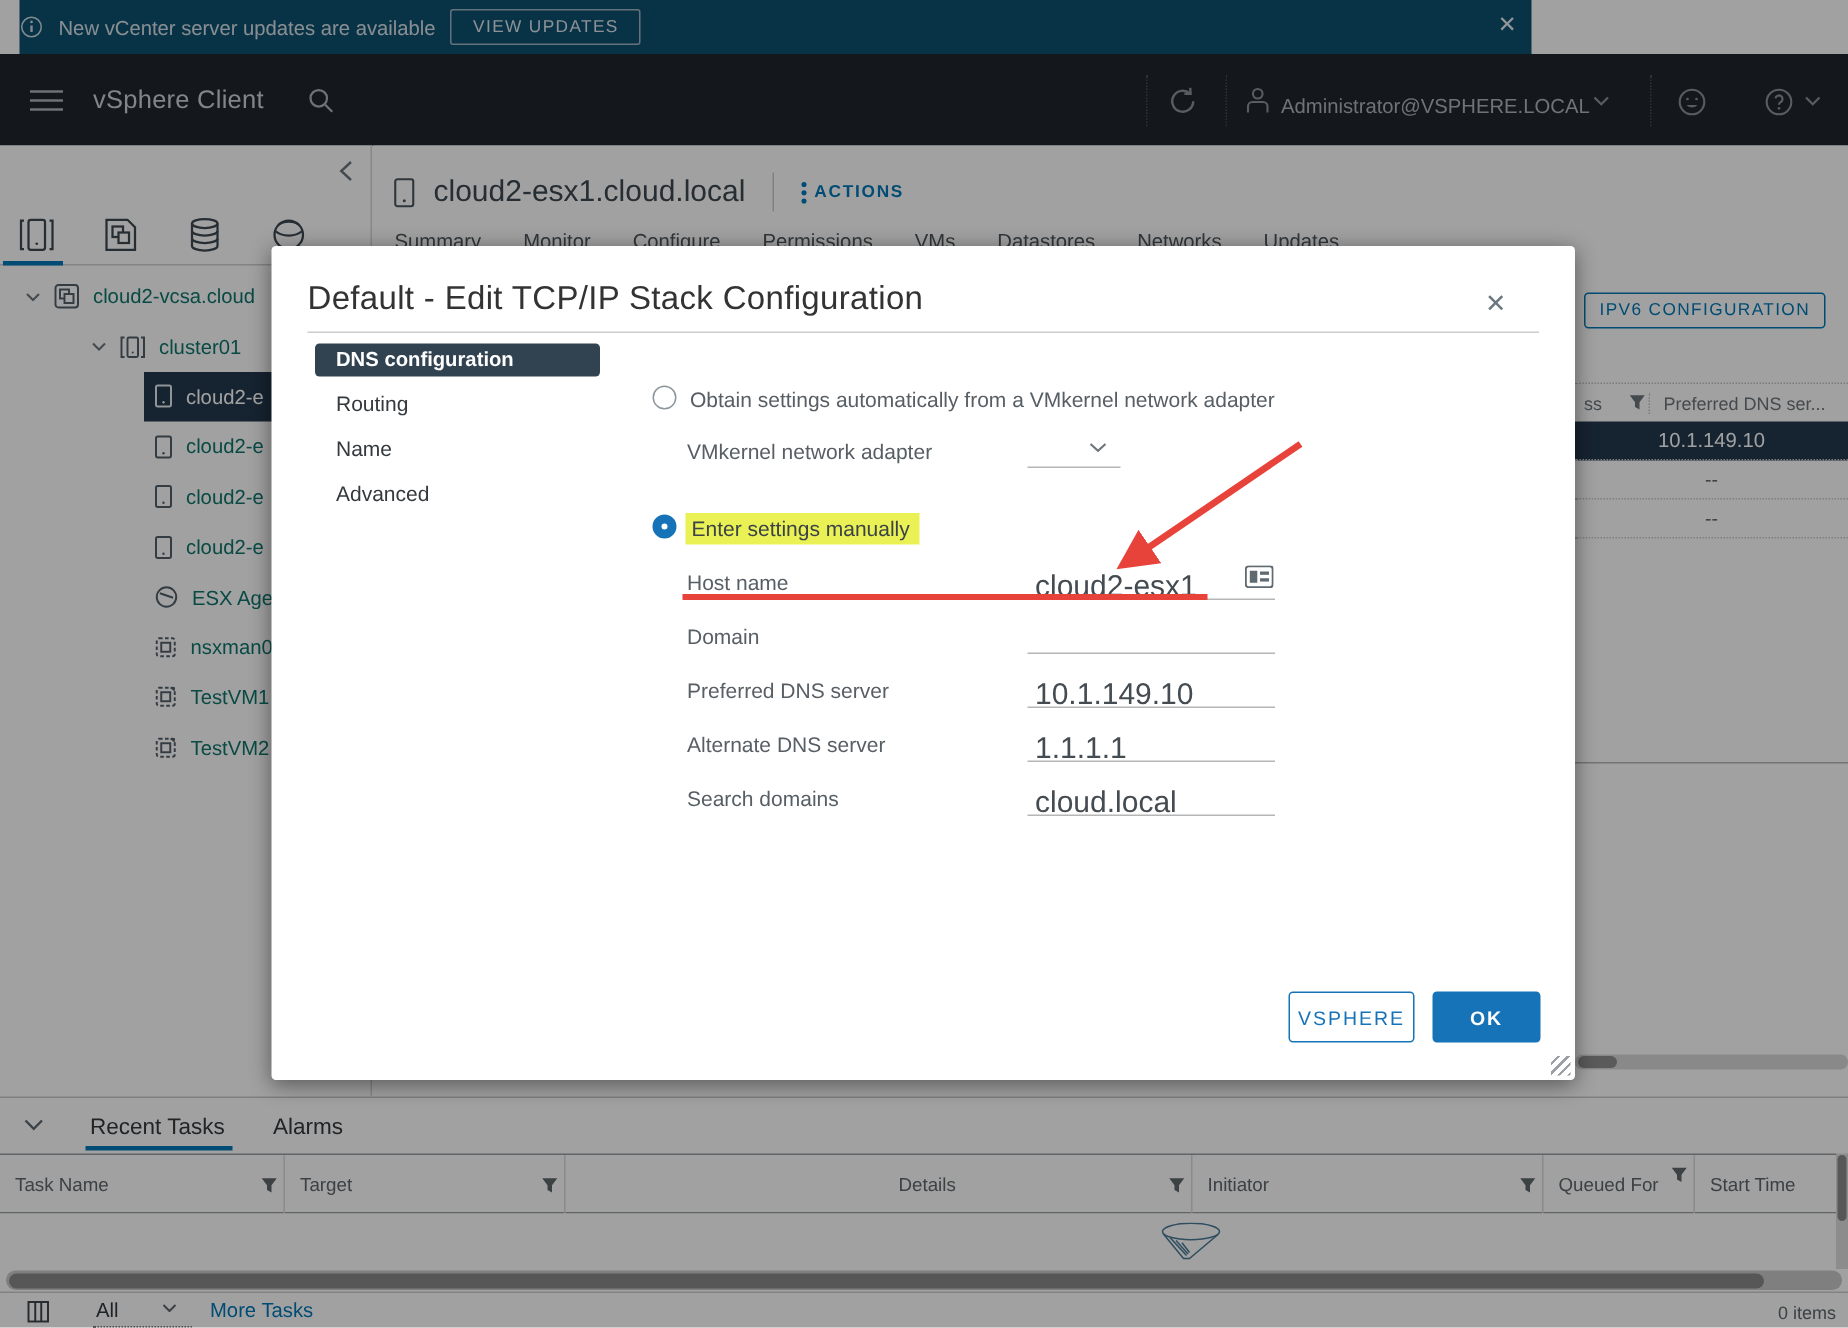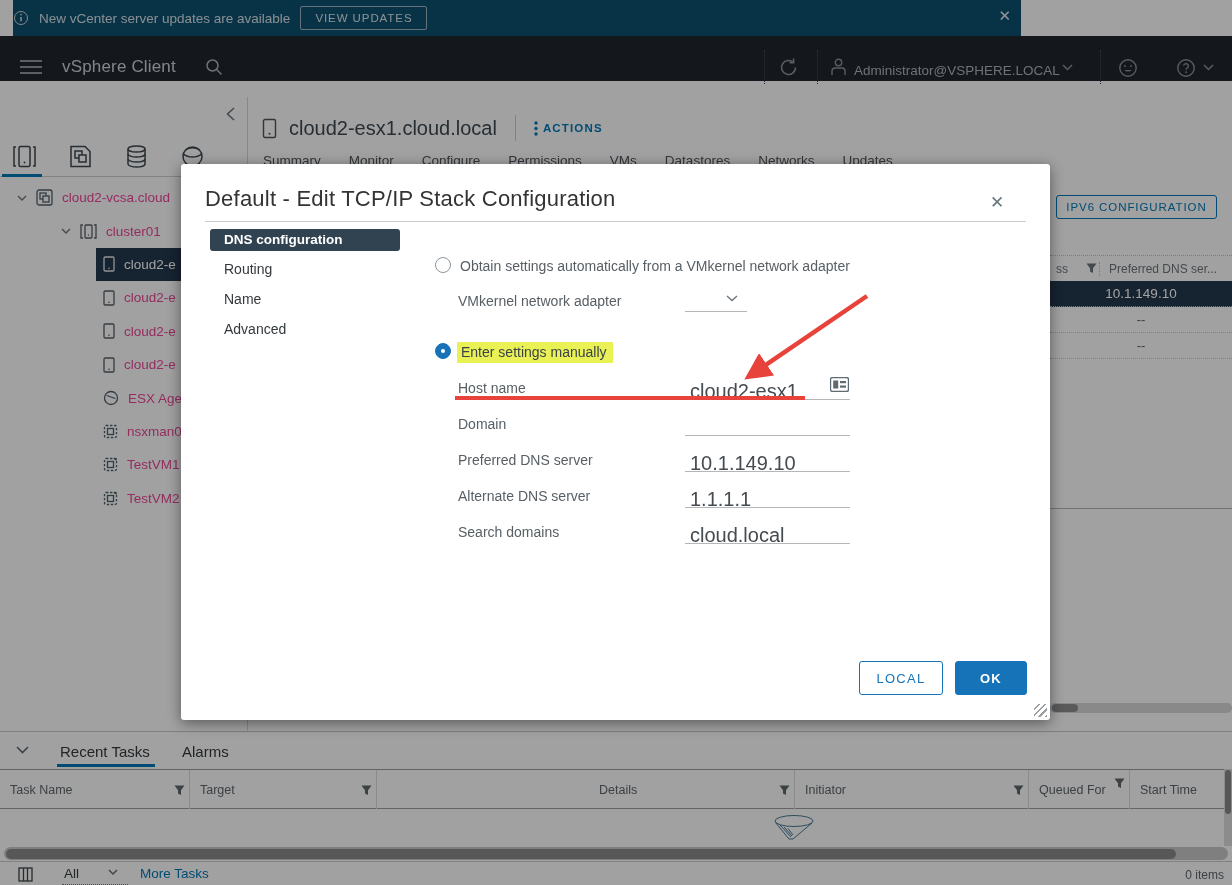--- a/index.html
+++ b/index.html
@@ -12,42 +12,42 @@
 
   
   #banner { left:0; top:0; width:1008px; height:36px; background:#0e5170;
     display:flex; align-items:center; justify-content:flex-start; gap:10px; color:#cfdbe2;margin-left:13px; }
   #banner .msg { font-size:13.5px; color:#d7e1e7; }
   #banner-btn { border:1px solid #9fb6c2; color:#dce6ec; background:transparent;
     font-size:11.5px; letter-spacing:.08em; padding:5px 14px; border-radius:2px; cursor:pointer; }
   #banner-close { position:absolute; right:10px; top:7px; color:#e8eef2; font-size:15px; cursor:pointer; }
 
   
-  #appbar { left:0; top:36px; width:1232px; height:45px; background:#20262e; color:#b9c1c9;padding-left:12px; }
+  #appbar { left:0; top:36px; width:1232px; height:61px; background:#20262e; color:#b9c1c9;padding-left:12px; }
   #appbar .hamburger { left:20px; top:24px; }
   #appbar .brand { left:62px; top:21px; font-size:17px; font-weight:400; color:#ccd4da; letter-spacing:.01em; }
   #appbar .search { left:205px; top:22px; }
   .vsep { border-left:1px dotted #46505a; height:34px; top:14px; }
   #appbar .refresh { left:778px; top:21px; }
   #appbar .person { left:830px; top:22px; }
   #appbar .username { left:854px; top:27px; font-size:13.5px; color:#aeb6bd; }
   #appbar .chev { color:#8b949c; }
   #appbar .chev-user { left:1062px; top:28px; }
   #appbar .smiley { left:1118px; top:22px; }
   #appbar .help { left:1176px; top:22px; }
   #appbar .chev-help { left:1203px; top:28px; }
 
   
   #sidebar { left:0; top:97px; width:248px; height:634px; background:#fff; border-right:1px solid #d8d8d8; }
   #sb-collapse { left:226px; top:10px; color:#6b7880; font-size:14px; cursor:pointer; }
   #objtabs { left:0; top:40px; width:248px; height:40px; border-bottom:1px solid #d0d0d0; }
   .objtab { position:absolute; top:7px; color:#4e5a63; cursor:pointer; }
   #objtab-underline { left:2px; top:37px; width:40px; height:3px; background:#0079b8; }
   #tree { left:0; top:84px; width:248px; }
-  .trow { position:relative; height:33.4px; display:flex; align-items:center; font-size:13.5px; color:#ec4899; cursor:pointer; white-space:nowrap; overflow:hidden; }
+  .trow { position:relative; height:33.4px; display:flex; align-items:center; font-size:13.5px; color:#0f766e; cursor:pointer; white-space:nowrap; overflow:hidden; }
   .trow .tchev { width:12px; color:#6b7880; margin-right:8px; flex:none; }
   .trow .ticn { margin-right:9px; color:#53606a; flex:none; }
   .trow .tlabel { overflow:hidden; text-overflow:clip; }
   .lvl0 { padding-left:16px; } .lvl1 { padding-left:38px; } .lvl2 { padding-left:60px; } .lvl3 { padding-left:103px; }
   .trow.sel { background:#24384c; color:#fff; margin-left:96px; padding-left:7px; }
   .trow.sel .ticn { color:#e7ecef; }
 
   
   #content { left:249px; top:97px; width:983px; height:634px; background:#fff; }
   #entity-hd { left:13px; top:18px; display:flex; align-items:center; gap:12px; }
@@ -559,21 +559,21 @@
     <span class="frow-line" style="top:307px;"></span>
 
     <span class="frow-label" style="top:324px;">Alternate DNS server</span>
     <span class="frow-value" style="top:324px;">1.1.1.1</span>
     <span class="frow-line" style="top:343px;"></span>
 
     <span class="frow-label" style="top:360px;">Search domains</span>
     <span class="frow-value" style="top:360px;">cloud.local</span>
     <span class="frow-line" style="top:379px;"></span>
 
-    <button id="btn-cancel">LOCAL</button>
+    <button id="btn-cancel">VSPHERE</button>
     <button id="btn-ok">OK</button>
     <span id="dlg-resize"></span>
   </div>
 
   <div id="annot-underline"></div>
   <svg id="annot-arrow" width="150" height="110" viewBox="0 0 150 110">
     <defs>
       <marker id="arrhead" markerWidth="6" markerHeight="6" refX="4.2" refY="3" orient="auto">
         <path d="M0,0 L6,3 L0,6 Z" fill="#e8433b"></path>
       </marker>

